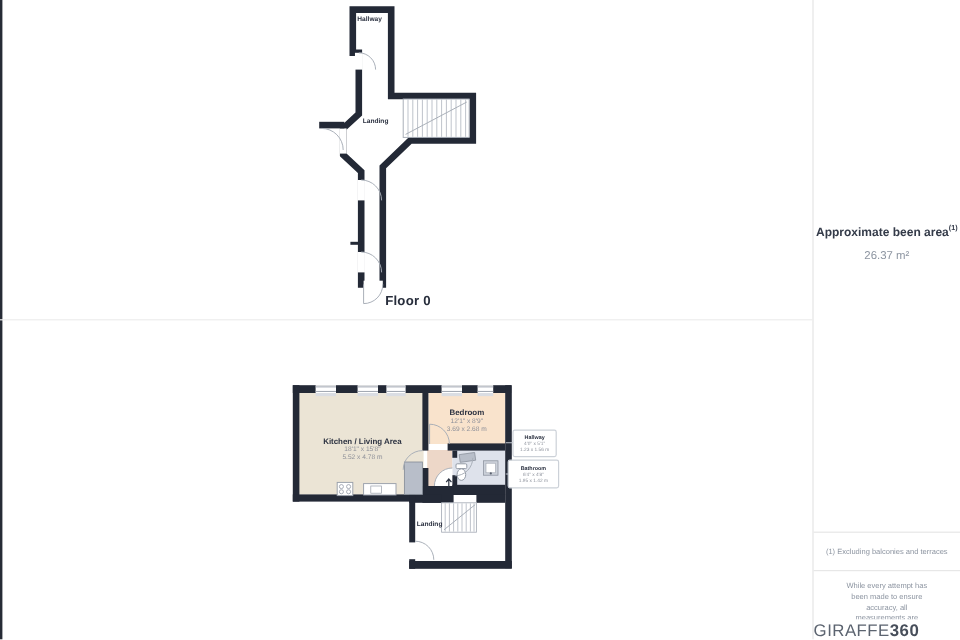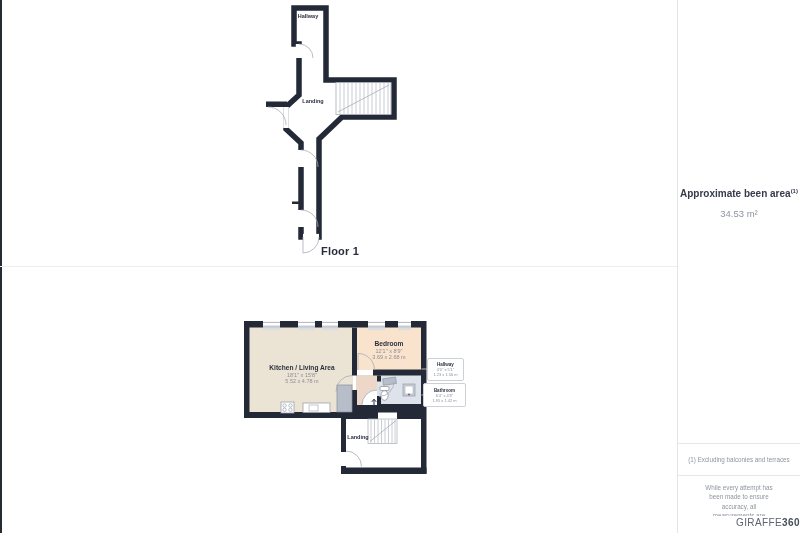--- a/index.html
+++ b/index.html
@@ -36,22 +36,22 @@
   .area-title { font-size:10px; font-weight:bold; color:#343b49; }
   .area-title sup { font-size:6px; }
   .area-values { margin-top:7px; font-size:9.5px; color:#8d95a1; line-height:15px; }
   .footnote { position:absolute; top:443px; left:0; right:0; height:32px;
     border-top:1px solid #e7e7e7; display:flex; align-items:center; justify-content:center; overflow:hidden; }
   .footnote span { font-size:11px; color:#8d95a1; white-space:nowrap; transform:scale(0.57); }
   .disclaimer { position:absolute; top:475px; left:0; right:0; height:41px;
     border-top:1px solid #e7e7e7; display:flex; align-items:flex-start; justify-content:center; overflow:hidden; }
   .disclaimer .inner { width:210px; font-size:11px; line-height:1.45; color:#8d95a1;
     text-align:center; transform:scale(0.57); transform-origin:50% 0; margin-top:8px; }
-  .brand { position:absolute; top:517px; left:0; right:0; text-align:right;
-    font-size:10px; letter-spacing:.4px; color:#5c6470; }
+  .brand { position:absolute; top:517px; left:0; right:0; text-align:left;
+    font-size:14px; letter-spacing:.4px; color:#5c6470; }
   .brand .b { font-weight:bold; color:#474e5a; }
 </style>
 </head>
 <body>
 
 <div class="app">
   <div class="left-edge"></div>
 
   <div class="main">
 
@@ -75,21 +75,21 @@
         <path d="M299,44 A14,14 0 0 1 313,58 M268,107 A18,18 0 0 1 286,125 M301,150 A17,17 0 0 1 318,167 M301,210 A17,17 0 0 1 318,227 M319,237 A16,16 0 0 1 303,253 M303,237 V253" stroke="#a6acb6" stroke-width="0.8" fill="none"></path>
       </g>
     </svg>
 
     <div class="plan-label small" style="left:308px; top:16px;">
       <span class="t">Hallway</span>
     </div>
     <div class="plan-label small" style="left:313px; top:101px;">
       <span class="t">Landing</span>
     </div>
-    <div class="floor-label">Floor 1</div>
+    <div class="floor-label">Floor 0</div>
 
     <div class="h-divider"></div>
 
     <svg class="plan plan1" viewBox="240 315 232 165">
       <g>
         <rect x="249" y="327" width="104" height="85" fill="#ebe4d5"></rect>
         <rect x="357" y="327" width="64" height="43" fill="#f9e3cc"></rect>
         <rect x="356" y="375" width="21" height="30" fill="#edd7c8"></rect>
         <rect x="377" y="375" width="44" height="29.5" fill="#dee2eb"></rect>
         <rect x="346" y="418" width="75" height="50" fill="#ffffff"></rect>
@@ -191,21 +191,21 @@
       </div>
     </div>
   </div>
 
   <aside class="sidebar">
     <div class="area-block">
       <div class="area-title">
         <span>Approximate been area</span><sup>(1)</sup>
       </div>
       <div class="area-values">
-        <div>34.53 m²</div>
+        <div>26.37 m²</div>
       </div>
     </div>
     <div class="footnote">
       <span>(1) Excluding balconies and terraces</span>
     </div>
     <div class="disclaimer">
       <div class="inner">While every attempt has been made to ensure accuracy, all measurements are approximate, not to scale. This floor plan is for illustrative purposes only.</div>
     </div>
     <div class="brand">
       <span>GIRAFFE</span><span class="b">360</span>

